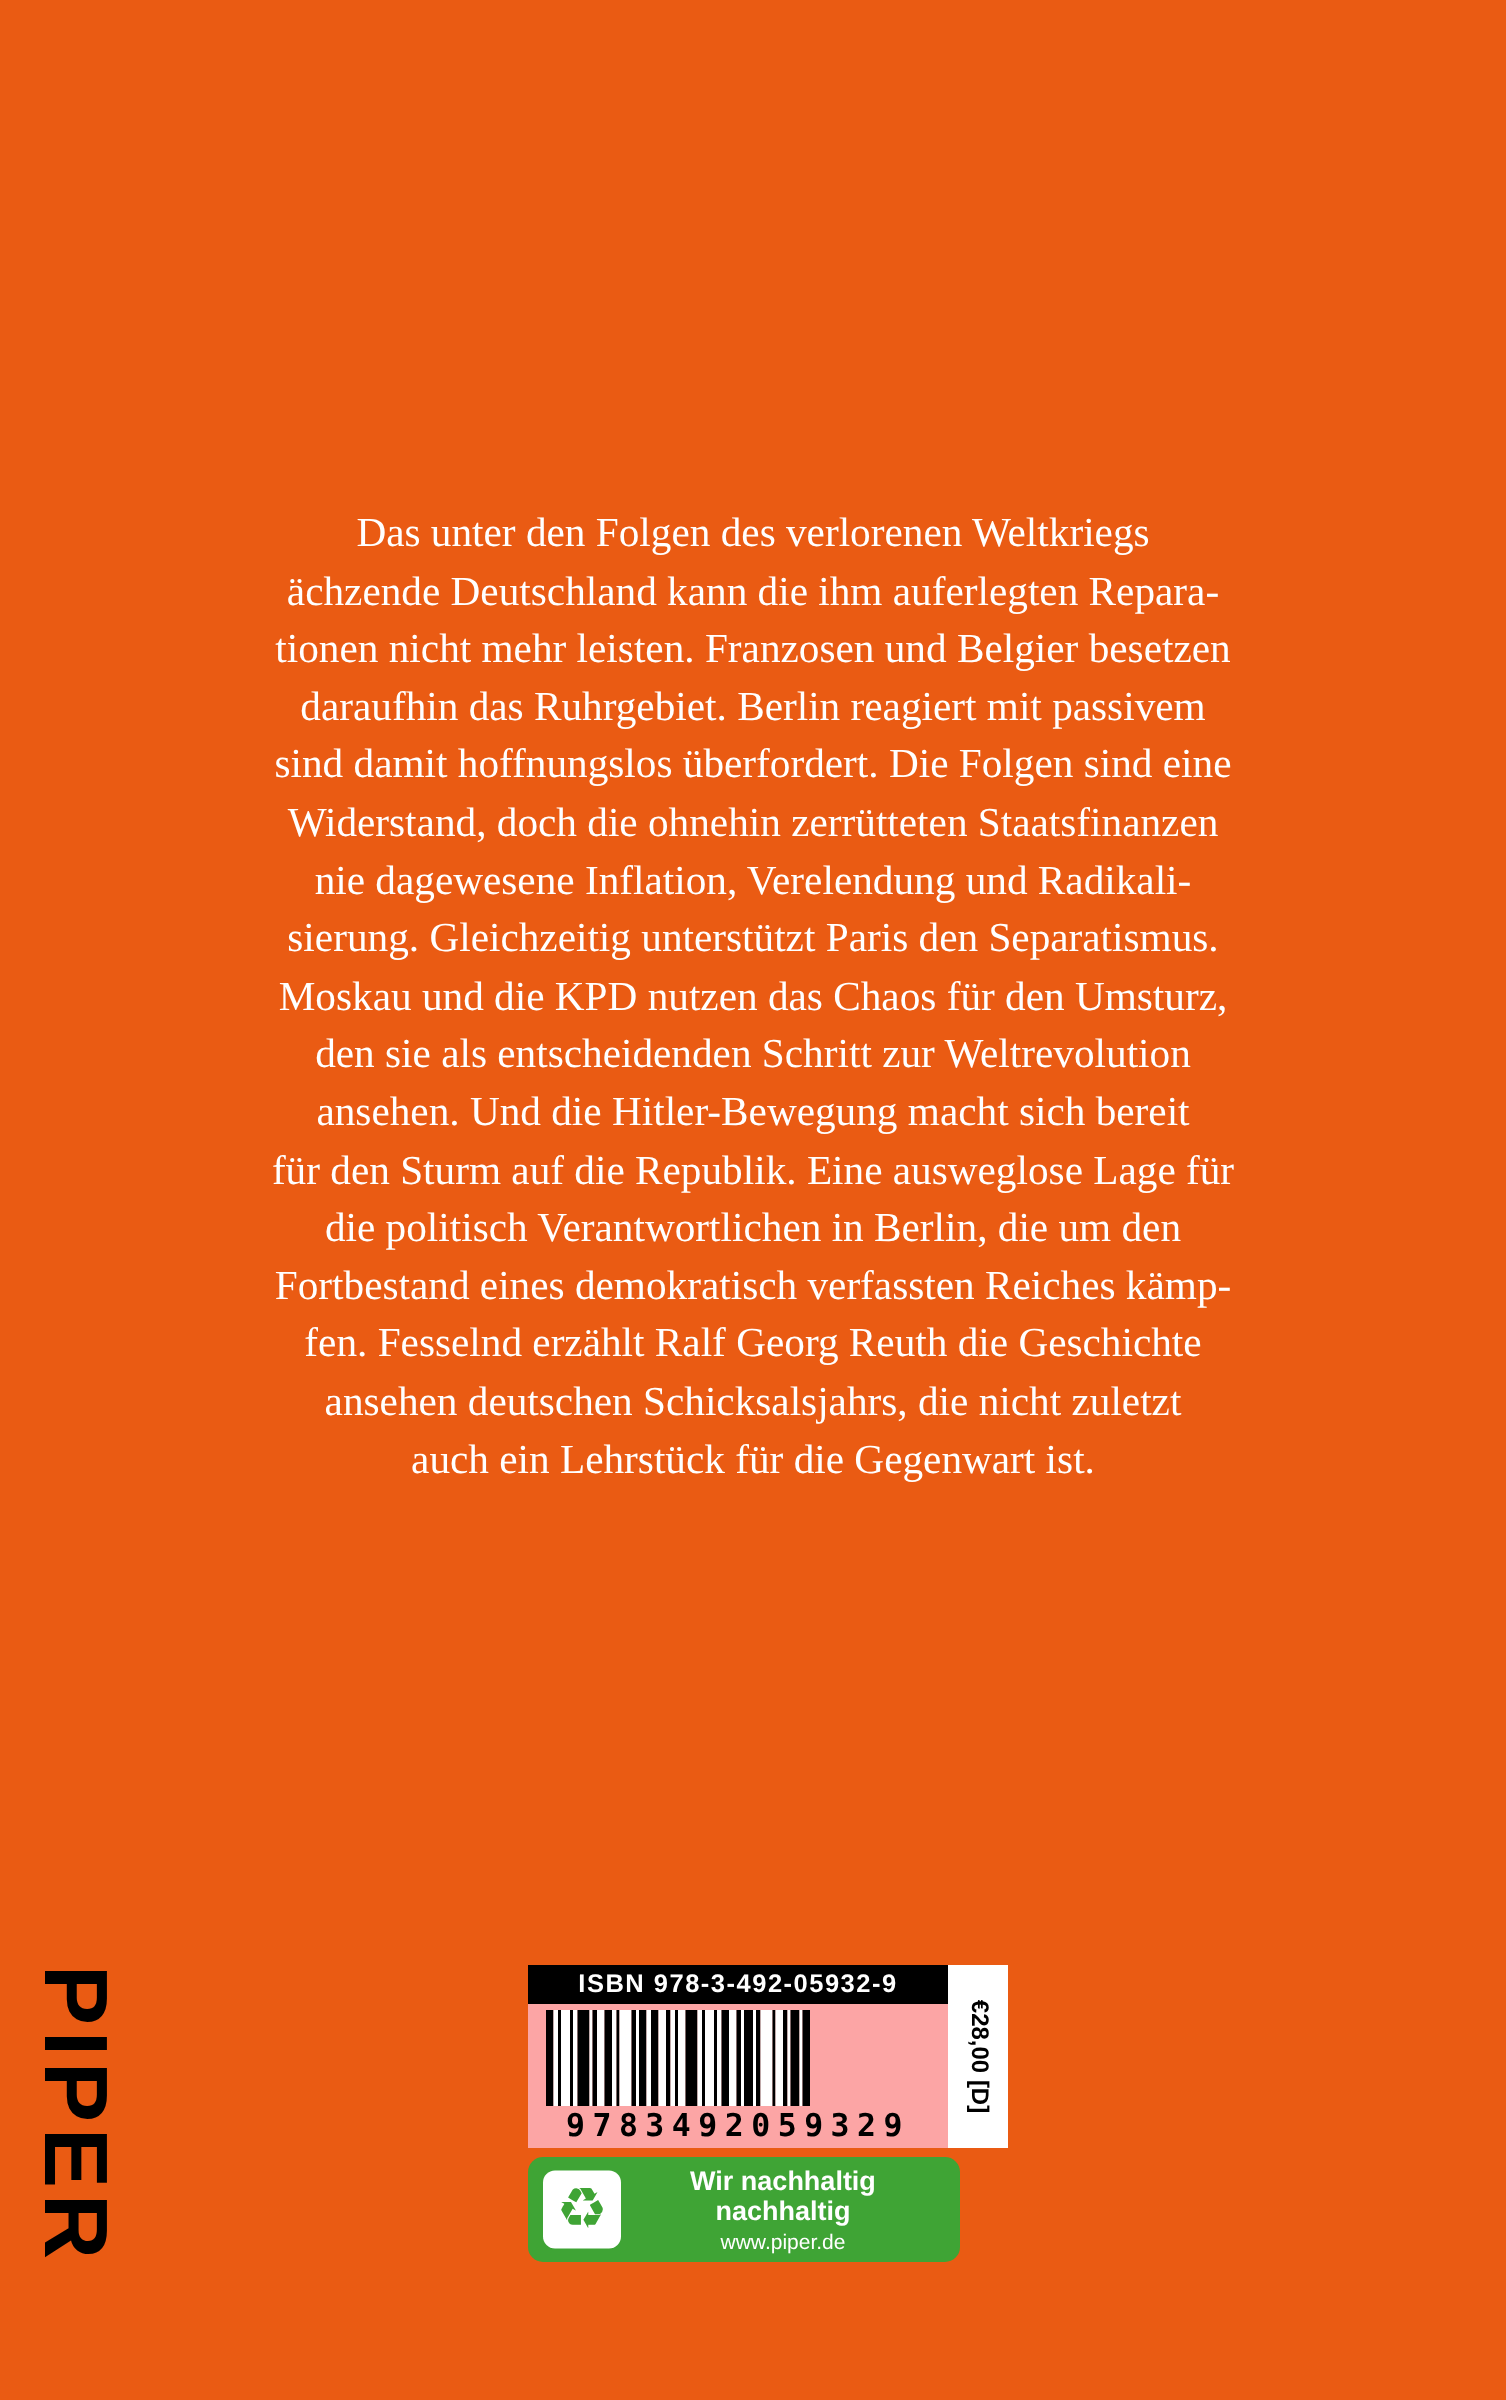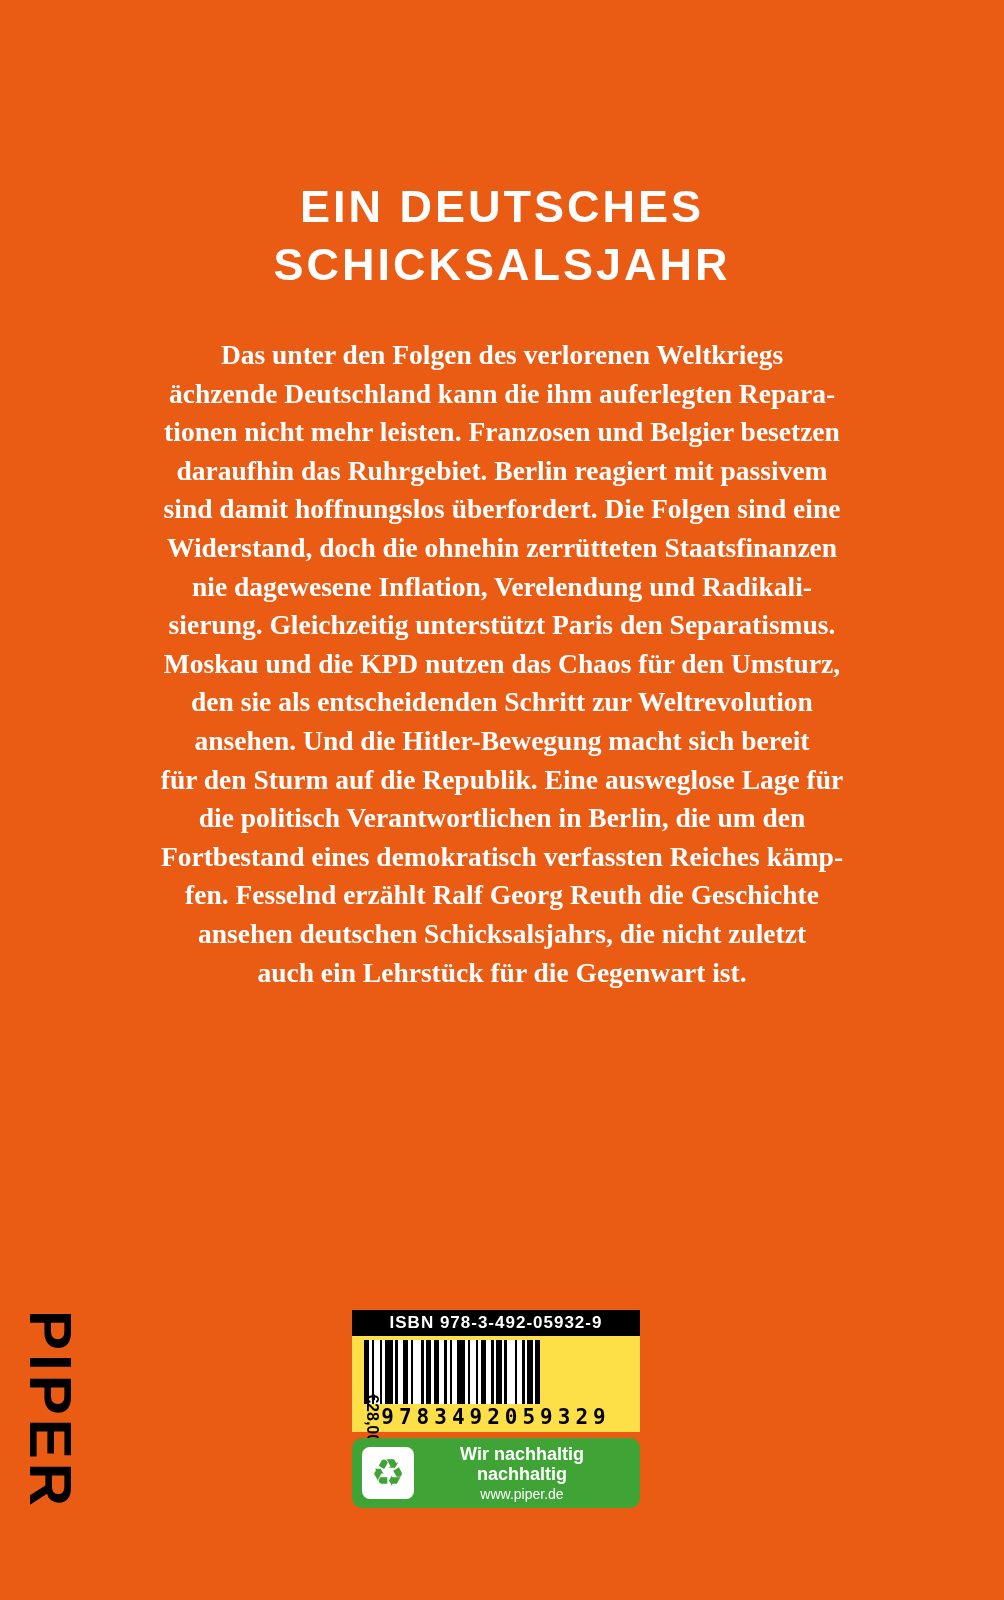--- a/index.html
+++ b/index.html
@@ -17,39 +17,39 @@
     text-align:center;color:#fff;
     font-family:"Liberation Sans",sans-serif;
     font-weight:800;font-size:45px;letter-spacing:3px;
     line-height:58px;
   }
   
   .blurb{
     position:absolute;top:336px;left:122px;width:760px;
     text-align:center;color:#fff;
     font-family:"Liberation Serif",serif;
-    font-size:27.5px;line-height:38.6px;font-weight:bold;
+    font-size:27.5px;line-height:38.6px;
   }
   .blurb-line{white-space:nowrap;}
   
   .publisher-logo{
     position:absolute;left:18px;bottom:70px;
     height:220px;width:64px;
     color:#000;
     font-family:"Liberation Sans",sans-serif;
     font-weight:900;font-size:60px;letter-spacing:4px;
     writing-mode:vertical-rl;text-orientation:sideways;
     line-height:64px;
   }
   
   .barcode-box{
     position:absolute;left:352px;top:1310px;
-    width:288px;height:122px;
-    background:#fde047;
-    display:flex;flex-direction:column;
+    width:320px;height:122px;
+    background:#fca5a5;
+    display:flex;
   }
   .barcode-left{flex:1;display:flex;flex-direction:column;}
   .isbn-strip{
     background:#000;color:#fff;
     font-family:"Liberation Sans",sans-serif;
     font-size:17px;font-weight:700;letter-spacing:1px;
     text-align:center;line-height:26px;height:26px;
   }
   .bars{
     flex:1;display:flex;align-items:stretch;
@@ -93,24 +93,20 @@
     font-family:"Liberation Sans",sans-serif;
   }
   .eco-line{font-size:18px;font-weight:700;line-height:20px;}
   .eco-url{font-size:14px;font-weight:400;line-height:17px;margin-top:2px;}
 </style>
 </head>
 <body>
 
 <div class="cover">
 
-  <div class="title">
-    <div>EIN DEUTSCHES</div>
-    <div>SCHICKSALSJAHR</div>
-  </div>
 
   <div class="blurb">
       <div class="blurb-line">Das unter den Folgen des verlorenen Weltkriegs</div>
       <div class="blurb-line">ächzende Deutschland kann die ihm auferlegten Repara-</div>
       <div class="blurb-line">tionen nicht mehr leisten. Franzosen und Belgier besetzen</div>
       <div class="blurb-line">daraufhin das Ruhrgebiet. Berlin reagiert mit passivem</div>
       <div class="blurb-line">sind damit hoffnungslos überfordert. Die Folgen sind eine</div>
       <div class="blurb-line">Widerstand, doch die ohnehin zerrütteten Staatsfinanzen</div>
       <div class="blurb-line">nie dagewesene Inflation, Verelendung und Radikali-</div>
       <div class="blurb-line">sierung. Gleichzeitig unterstützt Paris den Separatismus.</div>

